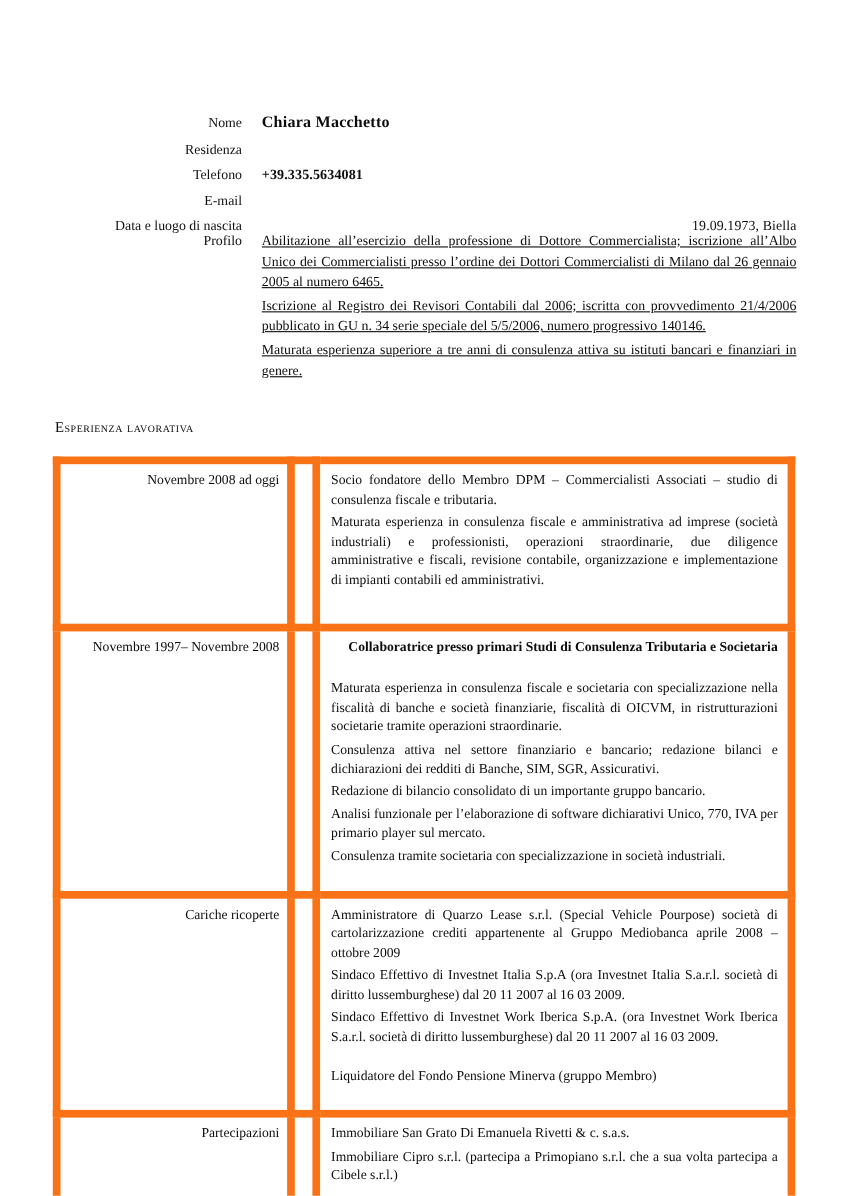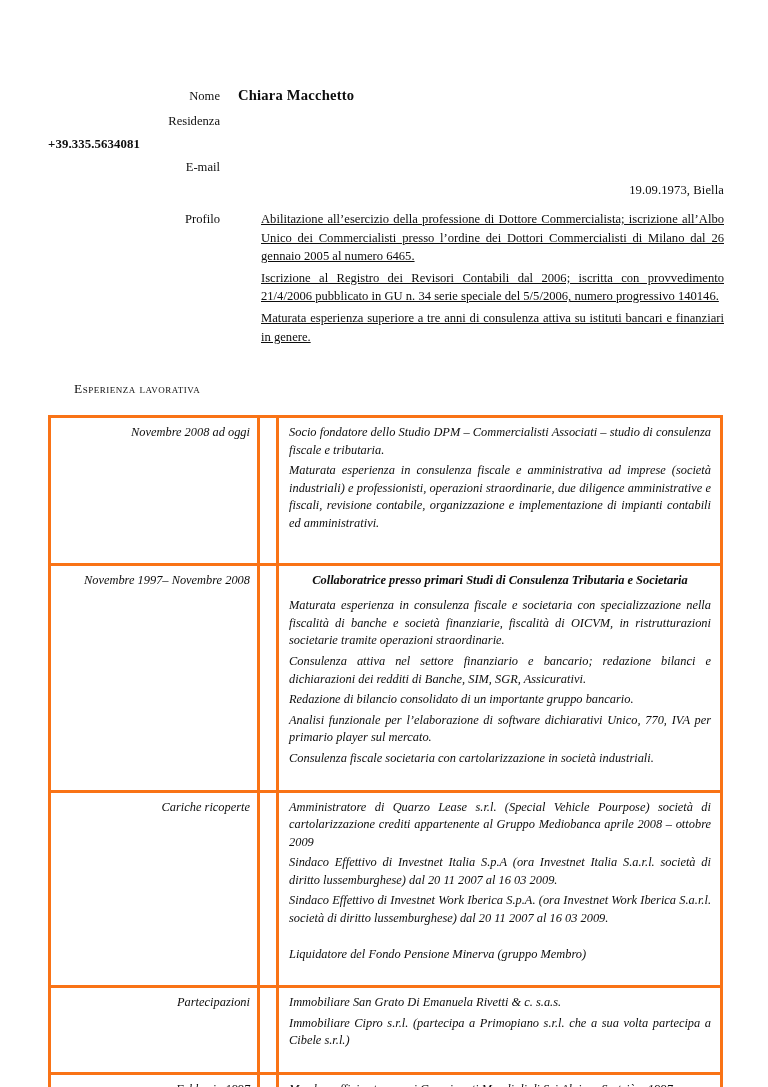--- a/index.html
+++ b/index.html
@@ -49,37 +49,37 @@
     flex: 1 1 auto;
     font-size: 12.8px;
     line-height: 21px;
     font-weight: bold;
     letter-spacing: 0.1px;
   }
   .ident-row.name .ident-value {
     font-size: 14.6px;
     line-height: 22px;
     letter-spacing: 0.2px;
+    margin-top: 16px;
   }
   .ident-row.plain .ident-value {
     font-weight: normal;
     font-size: 12.6px;
     text-align: right;
   }
   .ident-row.name { margin-bottom: 4px; }
 
   
   .profile {
     position: absolute;
     left: 48px;
     top: 210px;
     width: 676px;
     display: flex;
     align-items: flex-start;
-    gap: 23px;
   }
   .profile-label {
     width: 190px;
     flex: 0 0 190px;
     text-align: right;
     padding-right: 18px;
     box-sizing: border-box;
     font-size: 12.6px;
     line-height: 18.6px;
   }
@@ -91,43 +91,42 @@
   }
   .profile-body p {
     margin: 0 0 3px 0;
     text-decoration: underline;
   }
   .profile-body p:last-child { margin-bottom: 0; }
 
   
   .section-head {
     position: absolute;
-    left: 74px;
+    left: 50px;
     top: 381px;
     font-size: 13.4px;
     font-variant: small-caps;
     letter-spacing: 0.5px;
     line-height: 16px;
     font-family: Liberation Serif, serif;
   }
 
   
   .exp-table {
     position: absolute;
     left: 48px;
     top: 415px;
     width: 675px;
     border-collapse: collapse;
     table-layout: fixed;
   }
   .exp-table td {
-    border: 3px solid #f97316;
+    border: 7px solid #f97316;
     vertical-align: top;
     padding: 0;
-    font-style: italic;
   }
   .col-date {
     width: 192px;
     text-align: right;
     padding: 6px 7px 9px 7px !important;
     font-size: 12.4px;
     line-height: 17.4px;
   }
   .col-gap {
     width: 16px;
@@ -138,22 +137,22 @@
     font-size: 12.4px;
     line-height: 17.6px;
     text-align: justify;
   }
   .col-desc p {
     margin: 0 0 3px 0;
   }
   .col-desc p:last-child { margin-bottom: 0; }
   .col-desc p.strong {
     font-weight: bold;
-    text-align: center;
-    margin-bottom: 8px;
+    text-align: right;
+    margin-bottom: 20px;
   }
   .col-desc p.nojust {
     text-align: left;
   }
   .spacer-line {
     height: 15px;
   }
   .pad-bottom-sm { padding-bottom: 22px !important; }
   .pad-bottom-md { padding-bottom: 30px !important; }
   .pad-bottom-lg { padding-bottom: 46px !important; }
@@ -165,26 +164,28 @@
 
   <div class="ident">
       <div class="ident-row name">
         <div class="ident-label">Nome</div>
         <div class="ident-value">Chiara Macchetto</div>
       </div>
       <div class="ident-row">
         <div class="ident-label">Residenza</div>
       </div>
       <div class="ident-row">
+        <div class="ident-label">Telefono</div>
         <div class="ident-value">+39.335.5634081</div>
       </div>
       <div class="ident-row">
         <div class="ident-label">E-mail</div>
       </div>
       <div class="ident-row plain">
+        <div class="ident-label">Data e luogo di nascita</div>
         <div class="ident-value">19.09.1973, Biella</div>
       </div>
     </div>
 
   <div class="profile">
     <div class="profile-label">Profilo</div>
     <div class="profile-body">
         <p>Abilitazione all’esercizio della professione di Dottore Commercialista; iscrizione all’Albo Unico dei Commercialisti presso l’ordine dei Dottori Commercialisti di Milano dal 26 gennaio 2005 al numero 6465.</p>
         <p>Iscrizione al Registro dei Revisori Contabili dal 2006; iscritta con provvedimento 21/4/2006 pubblicato in GU n. 34 serie speciale del 5/5/2006, numero progressivo 140146.</p>
         <p>Maturata esperienza superiore a tre anni di consulenza attiva su istituti bancari e finanziari in genere.</p>
@@ -192,34 +193,34 @@
   </div>
 
   <div class="section-head">Esperienza lavorativa</div>
 
   <table class="exp-table">
     <tbody>
         <tr>
           <td class="col-date">Novembre 2008 ad oggi</td>
           <td class="col-gap"></td>
           <td class="col-desc pad-bottom-md">
-            <p>Socio fondatore dello Studio DPM – Commercialisti Associati – studio di consulenza fiscale e tributaria.</p>
+            <p>Socio fondatore dello Membro DPM – Commercialisti Associati – studio di consulenza fiscale e tributaria.</p>
             <p>Maturata esperienza in consulenza fiscale e amministrativa ad imprese (società industriali) e professionisti, operazioni straordinarie, due diligence amministrative e fiscali, revisione contabile, organizzazione e implementazione di impianti contabili ed amministrativi.</p>
           </td>
         </tr>
         <tr>
           <td class="col-date">Novembre 1997– Novembre 2008</td>
           <td class="col-gap"></td>
           <td class="col-desc pad-bottom-sm">
             <p class="strong">Collaboratrice presso primari Studi di Consulenza Tributaria e Societaria</p>
             <p>Maturata esperienza in consulenza fiscale e societaria con specializzazione nella fiscalità di banche e società finanziarie, fiscalità di OICVM, in ristrutturazioni societarie tramite operazioni straordinarie.</p>
             <p>Consulenza attiva nel settore finanziario e bancario; redazione bilanci e dichiarazioni dei redditi di Banche, SIM, SGR, Assicurativi.</p>
             <p>Redazione di bilancio consolidato di un importante gruppo bancario.</p>
             <p>Analisi funzionale per l’elaborazione di software dichiarativi Unico, 770, IVA per primario player sul mercato.</p>
-            <p>Consulenza fiscale societaria con cartolarizzazione in società industriali.</p>
+            <p>Consulenza tramite societaria con specializzazione in società industriali.</p>
           </td>
         </tr>
         <tr>
           <td class="col-date">Cariche ricoperte</td>
           <td class="col-gap"></td>
           <td class="col-desc pad-bottom-sm">
             <p>Amministratore di Quarzo Lease s.r.l. (Special Vehicle Pourpose) società di cartolarizzazione crediti appartenente al Gruppo Mediobanca aprile 2008 – ottobre 2009</p>
             <p>Sindaco Effettivo di Investnet Italia S.p.A (ora Investnet Italia S.a.r.l. società di diritto lussemburghese) dal 20 11 2007   al 16 03 2009.</p>
             <p>Sindaco Effettivo di Investnet Work Iberica S.p.A. (ora Investnet Work Iberica S.a.r.l. società di diritto lussemburghese) dal 20 11 2007  al 16 03 2009.</p>
             <div class="spacer-line"></div>

